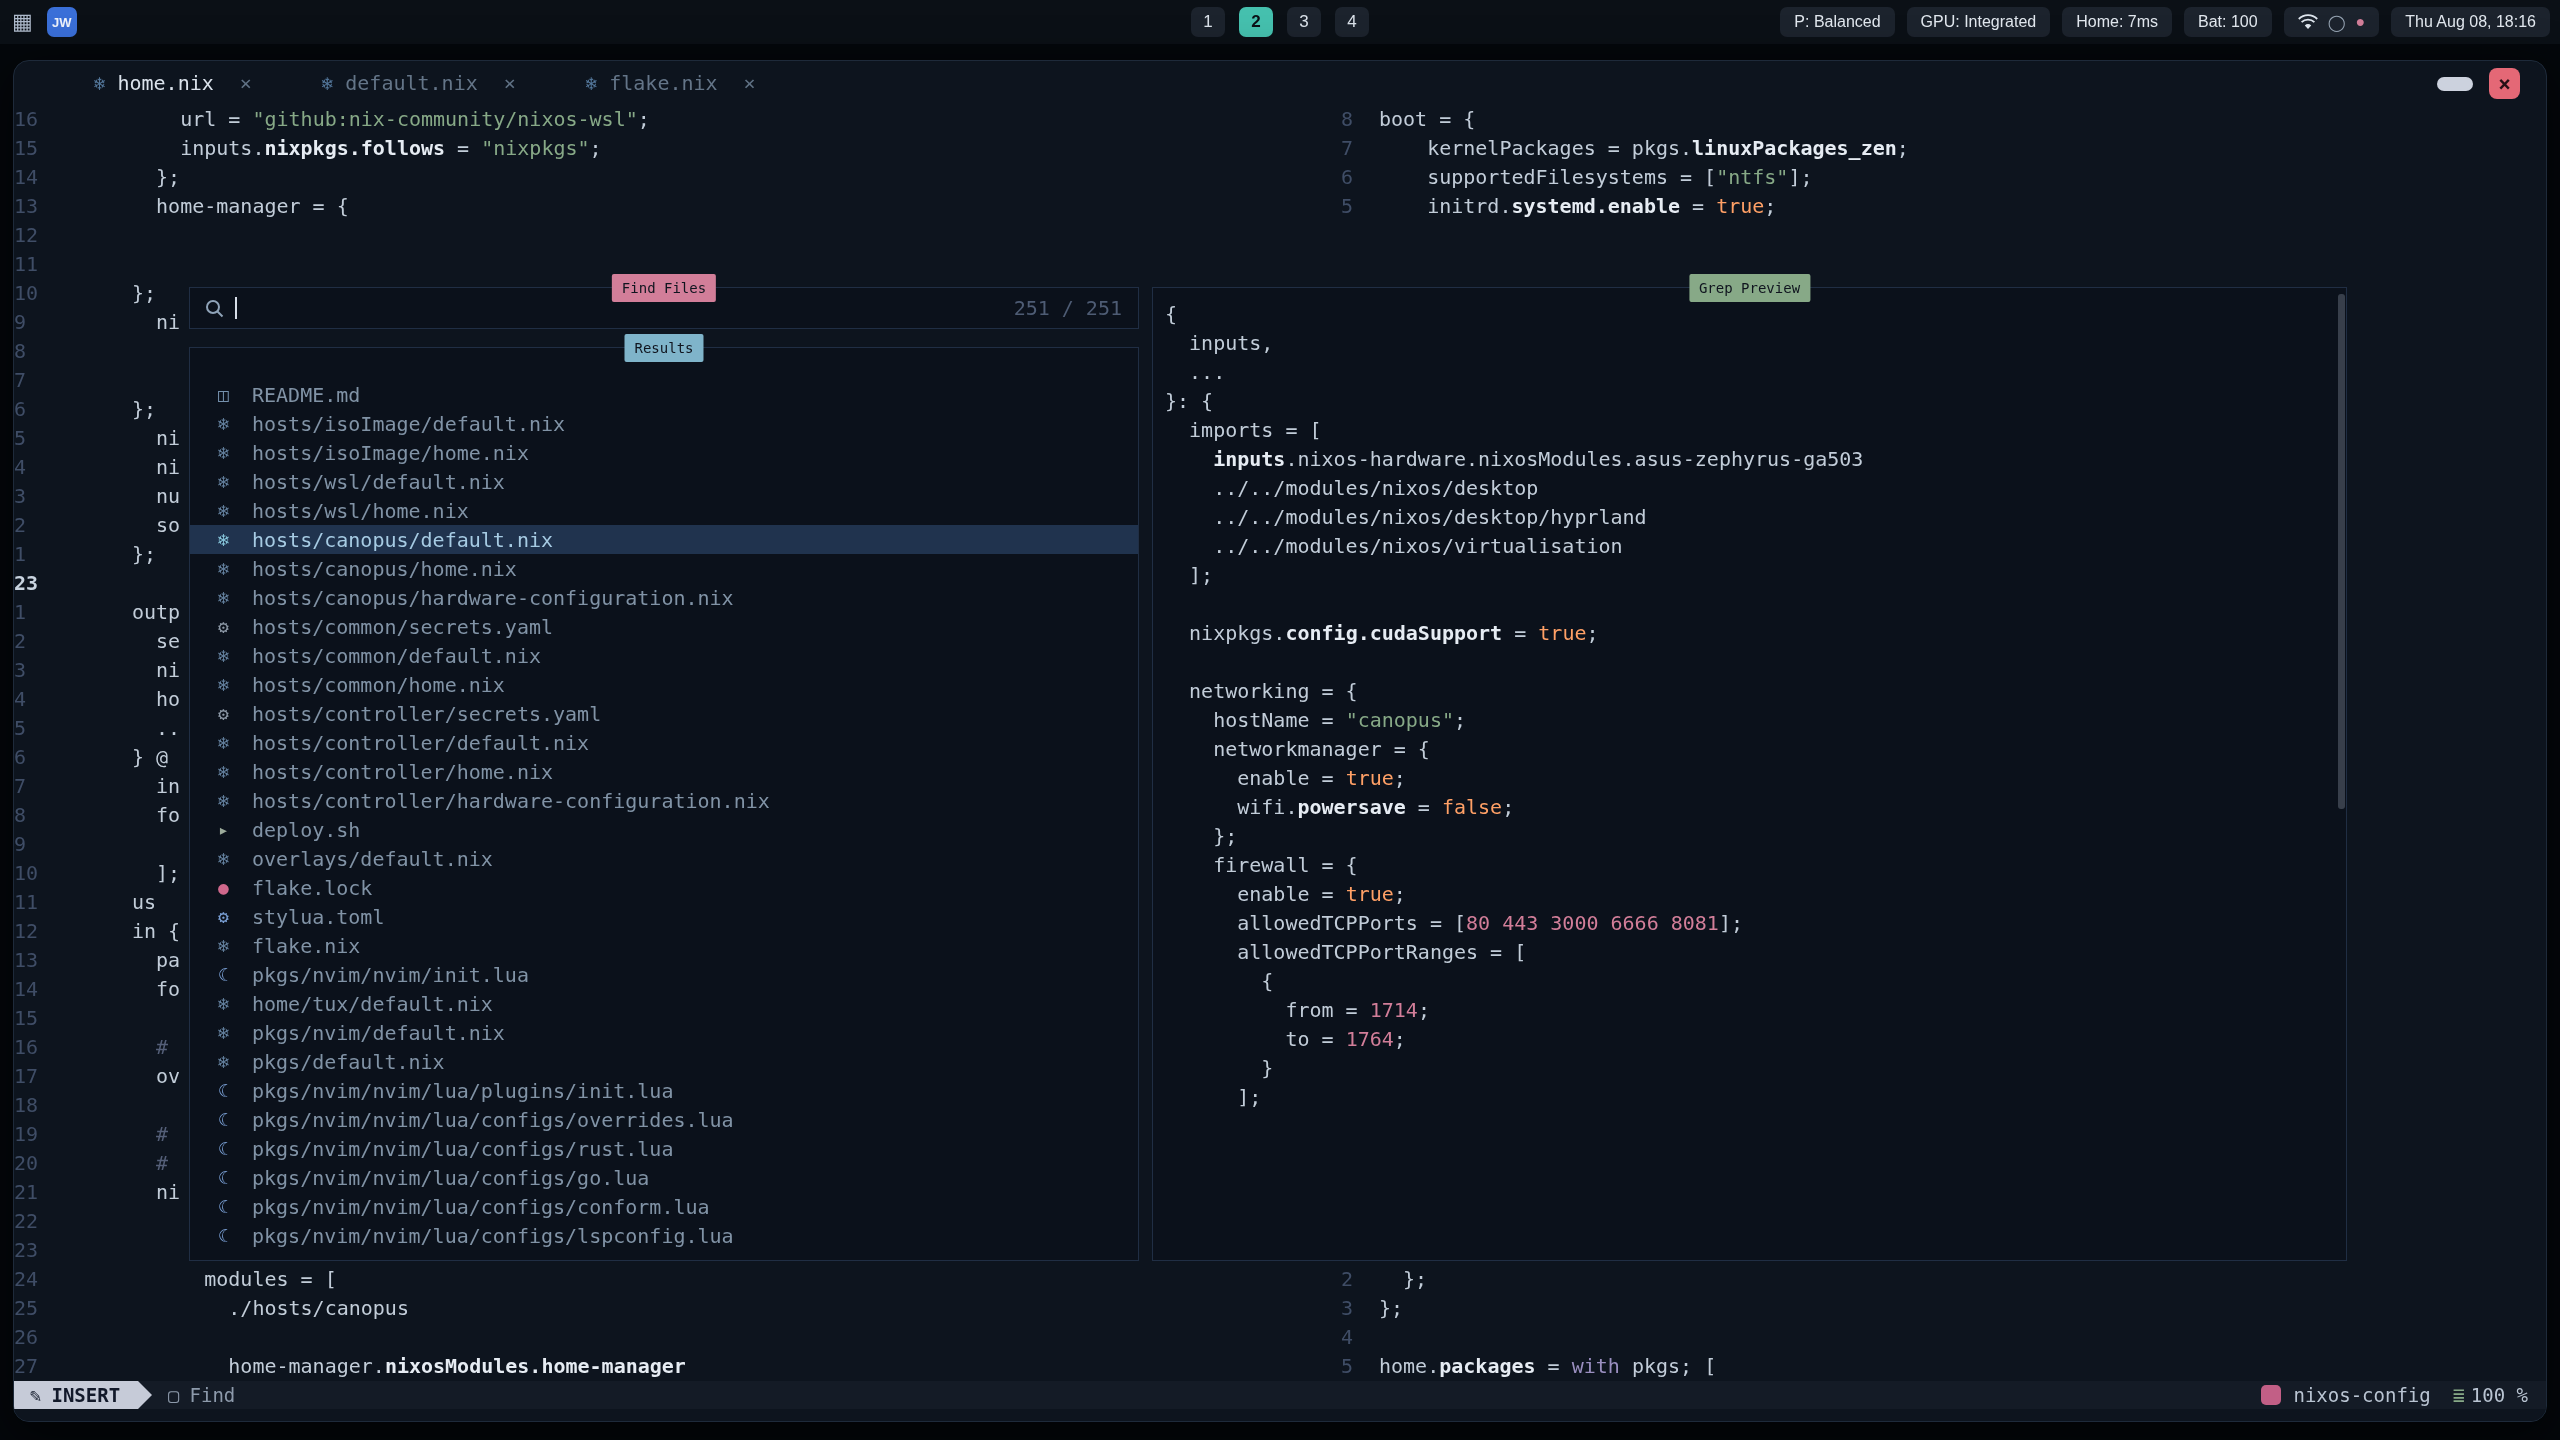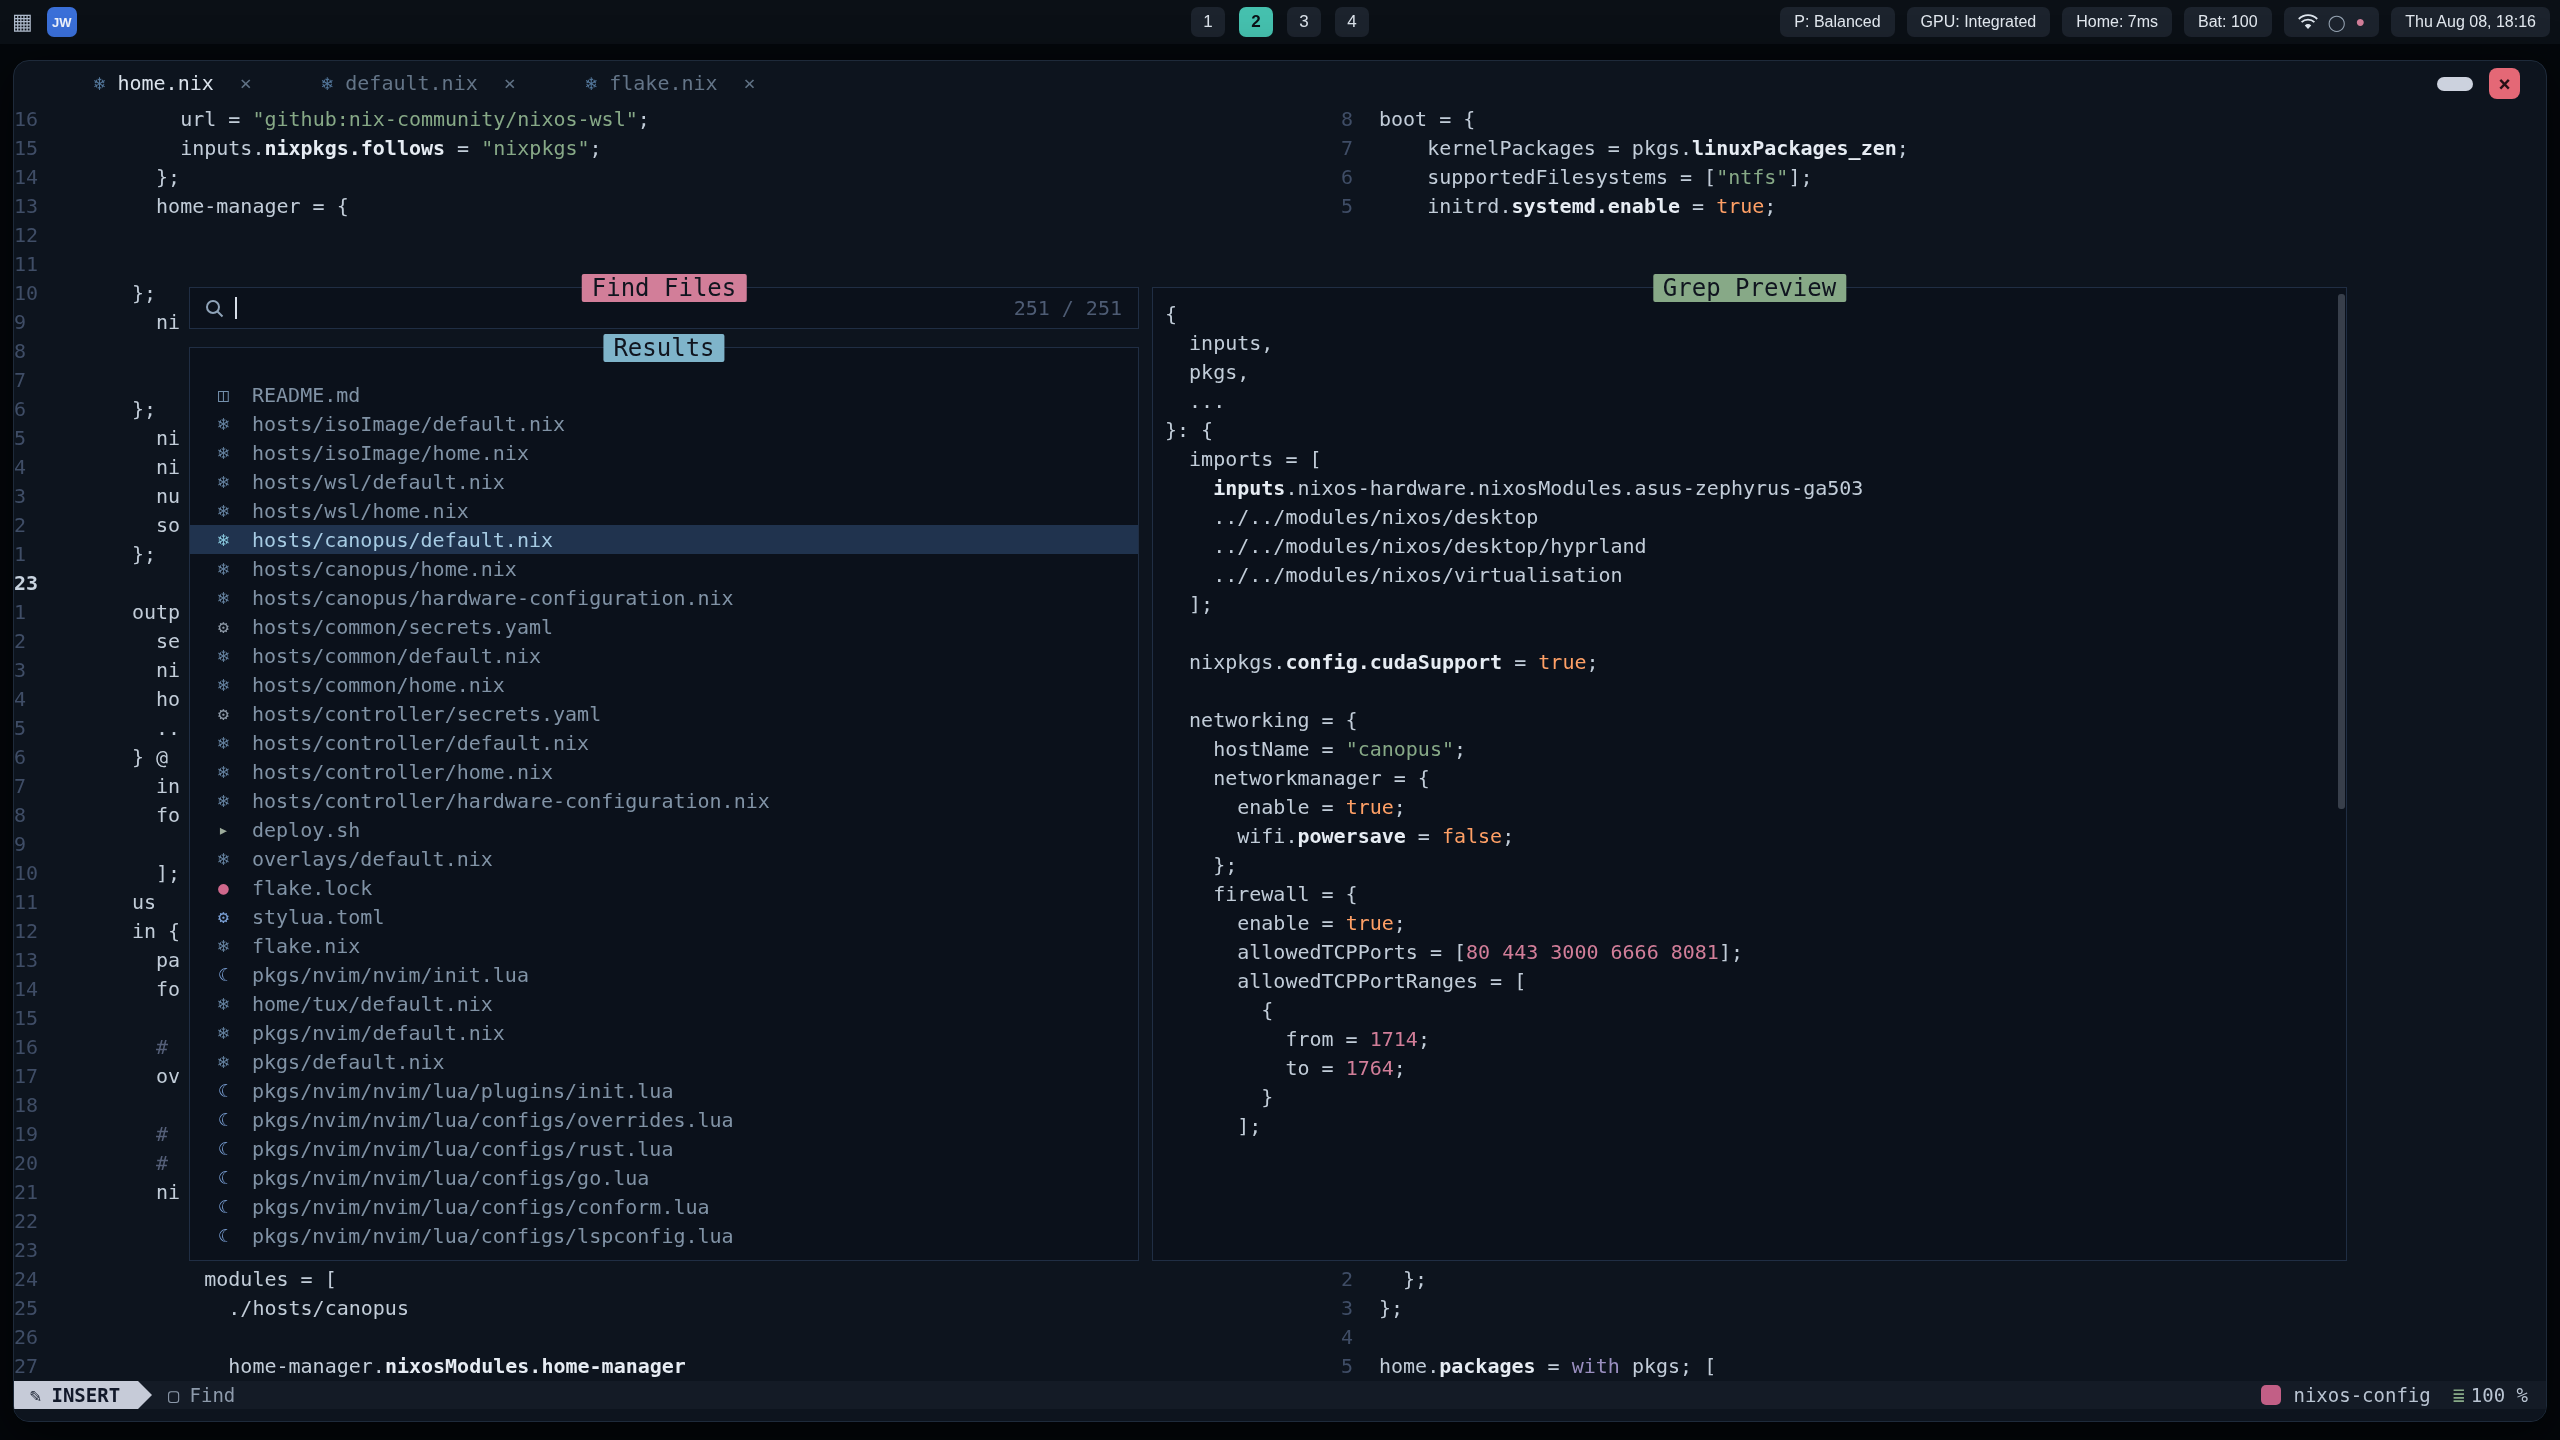--- a/index.html
+++ b/index.html
@@ -50,21 +50,21 @@
   .ctext-r{margin-left:26px;}
   .tk-fg{color:#c2cdd9;} .tk-b{color:#e6ecf3;font-weight:bold;} .tk-s{color:#87a987;}
   .tk-o{color:#ffa066;} .tk-p{color:#d27e99;} .tk-c{color:#545f78;} .tk-kw{color:#9a8fc0;}
   #left-code{position:absolute;left:0;top:0;}
   #right-code-top{position:absolute;left:1297px;top:0;}
   #right-code-bottom{position:absolute;left:1297px;top:1131px;}
 
   
   .tl-box{position:absolute;background:#0b111b;border:1px solid #202e44;z-index:5;}
   .tl-badge{position:absolute;top:-14px;left:50%;transform:translateX(-50%);height:28px;line-height:28px;
-    padding:0 10px;font-size:24px;color:#10151f;border-radius:2px;white-space:nowrap;}
+    padding:0 10px;font-size:14px;color:#10151f;border-radius:2px;white-space:nowrap;}
   .badge-find{background:#d27e99;}
   .badge-results{background:#7fb4ca;}
   .badge-preview{background:#87a987;}
   #find-box{left:175px;top:182px;width:950px;height:42px;}
   .find-inner{display:flex;align-items:center;height:40px;padding:0 16px 0 14px;}
   .cursor{width:2px;height:22px;background:#d7dee8;margin-left:10px;}
   .counter{margin-left:auto;color:#4e5c74;font-size:20px;}
   #results-box{left:175px;top:242px;width:950px;height:914px;padding-top:32px;}
   .rrow{height:29px;display:flex;align-items:center;padding-left:28px;font-size:20px;color:#8193a6;white-space:pre;}
   .rrow.sel{background:#20334e;color:#a6cbe3;}
@@ -257,21 +257,20 @@
           <div class="rrow"><span class="ricon" style="color: rgb(122, 160, 214);">☾</span><span>pkgs/nvim/nvim/lua/configs/conform.lua</span></div>
           <div class="rrow"><span class="ricon" style="color: rgb(122, 160, 214);">☾</span><span>pkgs/nvim/nvim/lua/configs/lspconfig.lua</span></div>
         </div>
     </div>
 
     <div class="tl-box" id="preview-box">
       <div class="tl-badge badge-preview">Grep Preview</div>
       <div id="preview-code">
           <div class="crow"><span><span class="tk-fg">{</span></span></div>
           <div class="crow"><span><span class="tk-fg">  inputs,</span></span></div>
-          <div class="crow"><span><span class="tk-fg">  pkgs,</span></span></div>
           <div class="crow"><span><span class="tk-fg">  ...</span></span></div>
           <div class="crow"><span><span class="tk-fg">}: {</span></span></div>
           <div class="crow"><span><span class="tk-fg">  imports = [</span></span></div>
           <div class="crow"><span><span class="tk-b">    inputs</span><span class="tk-fg">.nixos-hardware.nixosModules.asus-zephyrus-ga503</span></span></div>
           <div class="crow"><span><span class="tk-fg">    ../../modules/nixos/desktop</span></span></div>
           <div class="crow"><span><span class="tk-fg">    ../../modules/nixos/desktop/hyprland</span></span></div>
           <div class="crow"><span><span class="tk-fg">    ../../modules/nixos/virtualisation</span></span></div>
           <div class="crow"><span><span class="tk-fg">  ];</span></span></div>
           <div class="crow"><span></span></div>
           <div class="crow"><span><span class="tk-fg">  nixpkgs.</span><span class="tk-b">config.cudaSupport</span><span class="tk-fg"> = </span><span class="tk-o">true</span><span class="tk-fg">;</span></span></div>

